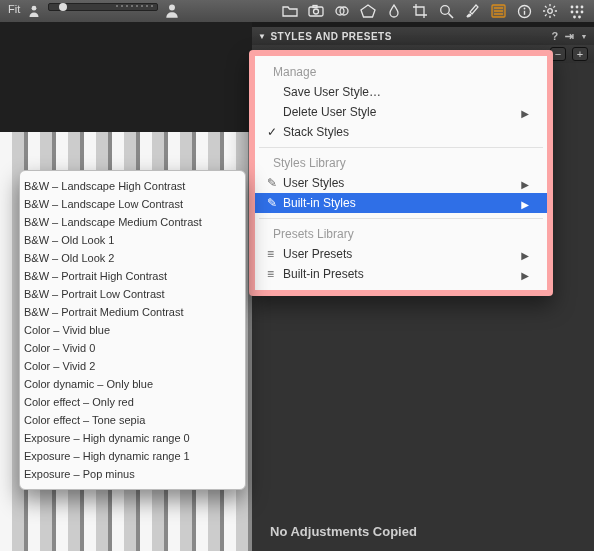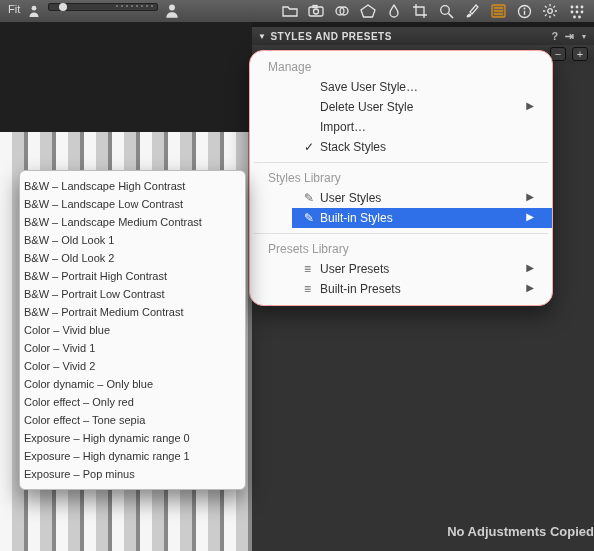--- a/index.html
+++ b/index.html
@@ -25,29 +25,29 @@
   .panel-header { position:absolute; top:27px; left:252px; right:0; height:18px; background: linear-gradient(#3f3f3f,#2f2f2f); display:flex; align-items:center; padding:0 6px; color:#ddd; font-size:10px; font-weight:bold; letter-spacing:.5px; }
   .panel-header .tri { margin-right:4px; font-size:8px; }
   .panel-header .spacer { flex:1; }
   .panel-header .phicon { margin-left:6px; color:#bbb; font-size:11px; }
 
   .subheader { position:absolute; top:45px; left:252px; right:0; height:18px; background: linear-gradient(#3a3a3a,#303030); display:flex; align-items:center; justify-content:flex-end; padding:0 6px; gap:6px; }
   .subheader .box { width:16px; height:14px; border:1px solid #111; background:#3b3b3b; border-radius:3px; display:flex; align-items:center; justify-content:center; color:#ccc; font-size:11px; }
   .subheader .tri { color:#bbb; font-size:8px; margin-right:auto; margin-left:4px; }
 
   .panel-body { position:absolute; top:63px; left:252px; right:0; bottom:0; background:#333; padding:6px; }
-  .no-adj { position:absolute; bottom:12px; left:0; right:0; text-align:right; color:#cfcfcf; font-size:13px; font-weight:bold;margin-left:18px; }
+  .no-adj { position:absolute; bottom:12px; left:0; right:0; text-align:left; color:#cfcfcf; font-size:13px; font-weight:bold;margin-left:18px; }
 
   .photo-area { position:absolute; top:22px; left:0; width:252px; bottom:0; background: linear-gradient(#1f1f1f 0 110px, #e0e0e0 110px 180px, #bcbcbc 180px); }
   .curtain { position:absolute; top:110px; left:0; right:0; bottom:0; background: repeating-linear-gradient(90deg, #f0f0f0 0 12px, #c8c8c8 12px 24px, #888 24px 28px); filter: blur(0.4px) contrast(1.05); }
 
   
-  .manage-menu { position:absolute; top:50px; left:249px; width:304px; background:#fafafa; border:1px solid #fca5a5; border-radius:14px; box-shadow:0 10px 22px rgba(0,0,0,.45); padding:6px 0; color:#333; }
+  .manage-menu { position:absolute; top:50px; left:249px; width:304px; background:#fafafa; border:6px solid #fca5a5; border-radius:4px; box-shadow:0 10px 22px rgba(0,0,0,.45); padding:6px 0; color:#333; }
   .mm-heading { color:#9a9a9a; font-size:12px; padding:3px 18px; }
-  .mm-item { display:flex; align-items:flex-start; font-size:12px; padding:3px 18px 3px 28px; position:relative; min-height:18px;margin-left:42px; }
+  .mm-item { display:flex; align-items:flex-end; font-size:12px; padding:3px 18px 3px 28px; position:relative; min-height:18px; }
   .mm-item .arrow { margin-left:auto; color:#555; font-size:10px; }
   .mm-item .check { position:absolute; left:12px; color:#333; }
   .mm-item .preicon { position:absolute; left:12px; width:12px; color:#666; display:flex; }
   .mm-item.highlight { background:#2f6fe7; color:#fff; }
   .mm-item.highlight .arrow { color:#fff; }
   .mm-sep { height:1px; background:#e1e1e1; margin:5px 4px; }
 
   
   .styles-sub { position:absolute; top:170px; left:19px; width:227px; background:#fafafa; border:1px solid #bcbcbc; border-radius:6px; box-shadow:0 10px 22px rgba(0,0,0,.45); padding:6px 0; color:#333; z-index:5; }
   .ss-item { font-size:11px; padding:3px 4px; min-height:16px; }
@@ -193,23 +193,20 @@
 </div>
 
 <div class="manage-menu">
   <div class="mm-heading">Manage</div>
   <div class="mm-item">
       <span>Save User Style…</span>
     </div>
   <div class="mm-item">
       <span>Delete User Style</span>
       <span class="arrow">▶</span>
-    </div>
-  <div class="mm-item">
-      <span>Import…</span>
     </div>
   <div class="mm-item">
       <span class="check">✓</span>
       <span>Stack Styles</span>
     </div>
   <div class="mm-sep"></div>
   <div class="mm-heading">Styles Library</div>
   <div class="mm-item">
       <span class="preicon">✎</span>
       <span>User Styles</span>
@@ -237,21 +234,21 @@
 <div class="styles-sub">
   <div class="ss-item">B&amp;W – Landscape High Contrast</div>
   <div class="ss-item">B&amp;W – Landscape Low Contrast</div>
   <div class="ss-item">B&amp;W – Landscape Medium Contrast</div>
   <div class="ss-item">B&amp;W – Old Look 1</div>
   <div class="ss-item">B&amp;W – Old Look 2</div>
   <div class="ss-item">B&amp;W – Portrait High Contrast</div>
   <div class="ss-item">B&amp;W – Portrait Low Contrast</div>
   <div class="ss-item">B&amp;W – Portrait Medium Contrast</div>
   <div class="ss-item">Color – Vivid blue</div>
-  <div class="ss-item">Color – Vivid 1</div>
+  <div class="ss-item">Color – Vivid 0</div>
   <div class="ss-item">Color – Vivid 2</div>
   <div class="ss-item">Color dynamic – Only blue</div>
   <div class="ss-item">Color effect – Only red</div>
   <div class="ss-item">Color effect – Tone sepia</div>
   <div class="ss-item">Exposure – High dynamic range 0</div>
   <div class="ss-item">Exposure – High dynamic range 1</div>
   <div class="ss-item">Exposure – Pop minus</div>
 
 </div>
 

